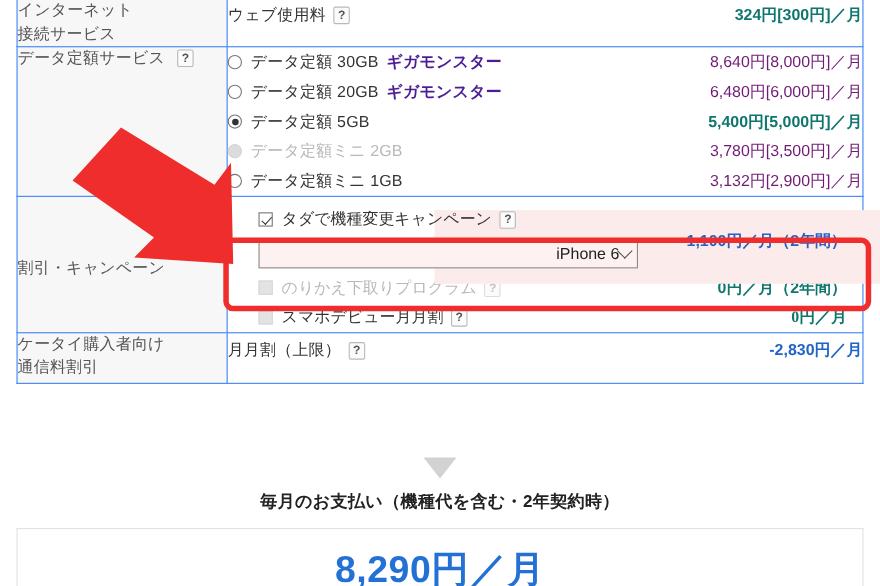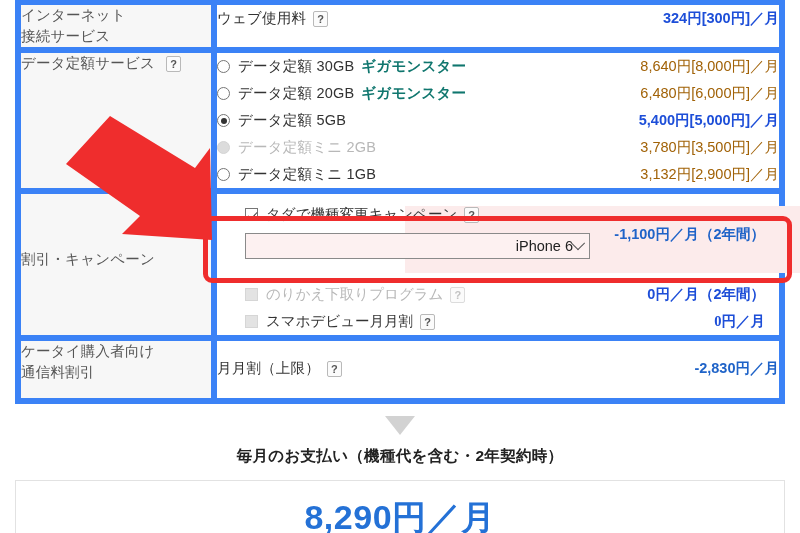--- a/index.html
+++ b/index.html
@@ -20,21 +20,21 @@
   
   .plan-table {
     position: absolute;
     left: 15px;
     top: -1px;
     width: 770px;
     border-collapse: collapse;
     table-layout: fixed;
   }
   .plan-table td {
-    border: 6px solid #3b82f6;
+    border: 1px solid #3b82f6;
     padding: 0;
     vertical-align: top;
   }
   .th-cell {
     width: 190px;
     background: #f7f7f7;
     color: #555555;
     font-size: 14.5px;
     line-height: 1.45;
     padding: 11px 0 11px 14px;
@@ -61,26 +61,26 @@
     min-width: 0;
     white-space: nowrap;
   }
   .opt-price {
     flex: 0 0 auto;
     text-align: right;
     font-size: 14.5px;
     white-space: nowrap;
     letter-spacing: 0;
   }
-  .price-strong { font-weight: bold; color: #1d4ed8; text-align: right; }
-  .price-mute   { color: #a16207; }
+  .price-strong { font-weight: bold; color: #0f766e; text-align: right; }
+  .price-mute   { color: #701a75; }
   .price-blue   { color: #1f63c8; font-weight: bold; }
 
   .tag-blue {
-    color: #0f766e;
+    color: #4c1d95;
     font-weight: bold;
     margin-left: 7px;
   }
   .mute-text { color: #b8b8b8; }
 
   
   .radio {
     width: 13px; height: 13px;
     border: 1px solid #767676;
     border-radius: 50%;
@@ -343,21 +343,21 @@
             </span>
             <span class="opt-price price-blue" style="padding-right:14px;margin-top:40px;">-1,100円／月（2年間）</span>
           </div>
 
           <div class="device-select">
             <span class="sel-value">iPhone 6</span>
             <span class="chev"></span>
           </div>
         </div>
 
-        <div class="campaign-row" style="margin-top:22px;">
+        <div class="campaign-row" style="margin-top:4px;">
           <span class="opt-label mute-text">
             <span class="checkbox disabled"></span>
             <span>のりかえ下取りプログラム</span>
             <span class="help mute">?</span>
           </span>
           <span class="opt-price price-strong" style="padding-right:14px;">0円／月（2年間）</span>
         </div>
 
         <div class="campaign-row">
           <span class="opt-label">
@@ -369,21 +369,21 @@
         </div>
       </div>
     </td>
   </tr>
 
   <tr>
     <td class="th-cell">
       <div>ケータイ購入者向け</div>
       <div>通信料割引</div>
     </td>
-    <td class="td-cell" style="padding-top:14px;padding-bottom:16px;">
+    <td class="td-cell" style="padding-top:2px;padding-bottom:16px;">
       <div class="opt-row">
         <span class="opt-label">
           <span>月月割（上限）</span>
           <span class="help">?</span>
         </span>
         <span class="opt-price price-blue">-2,830円／月</span>
       </div>
     </td>
   </tr>
 

